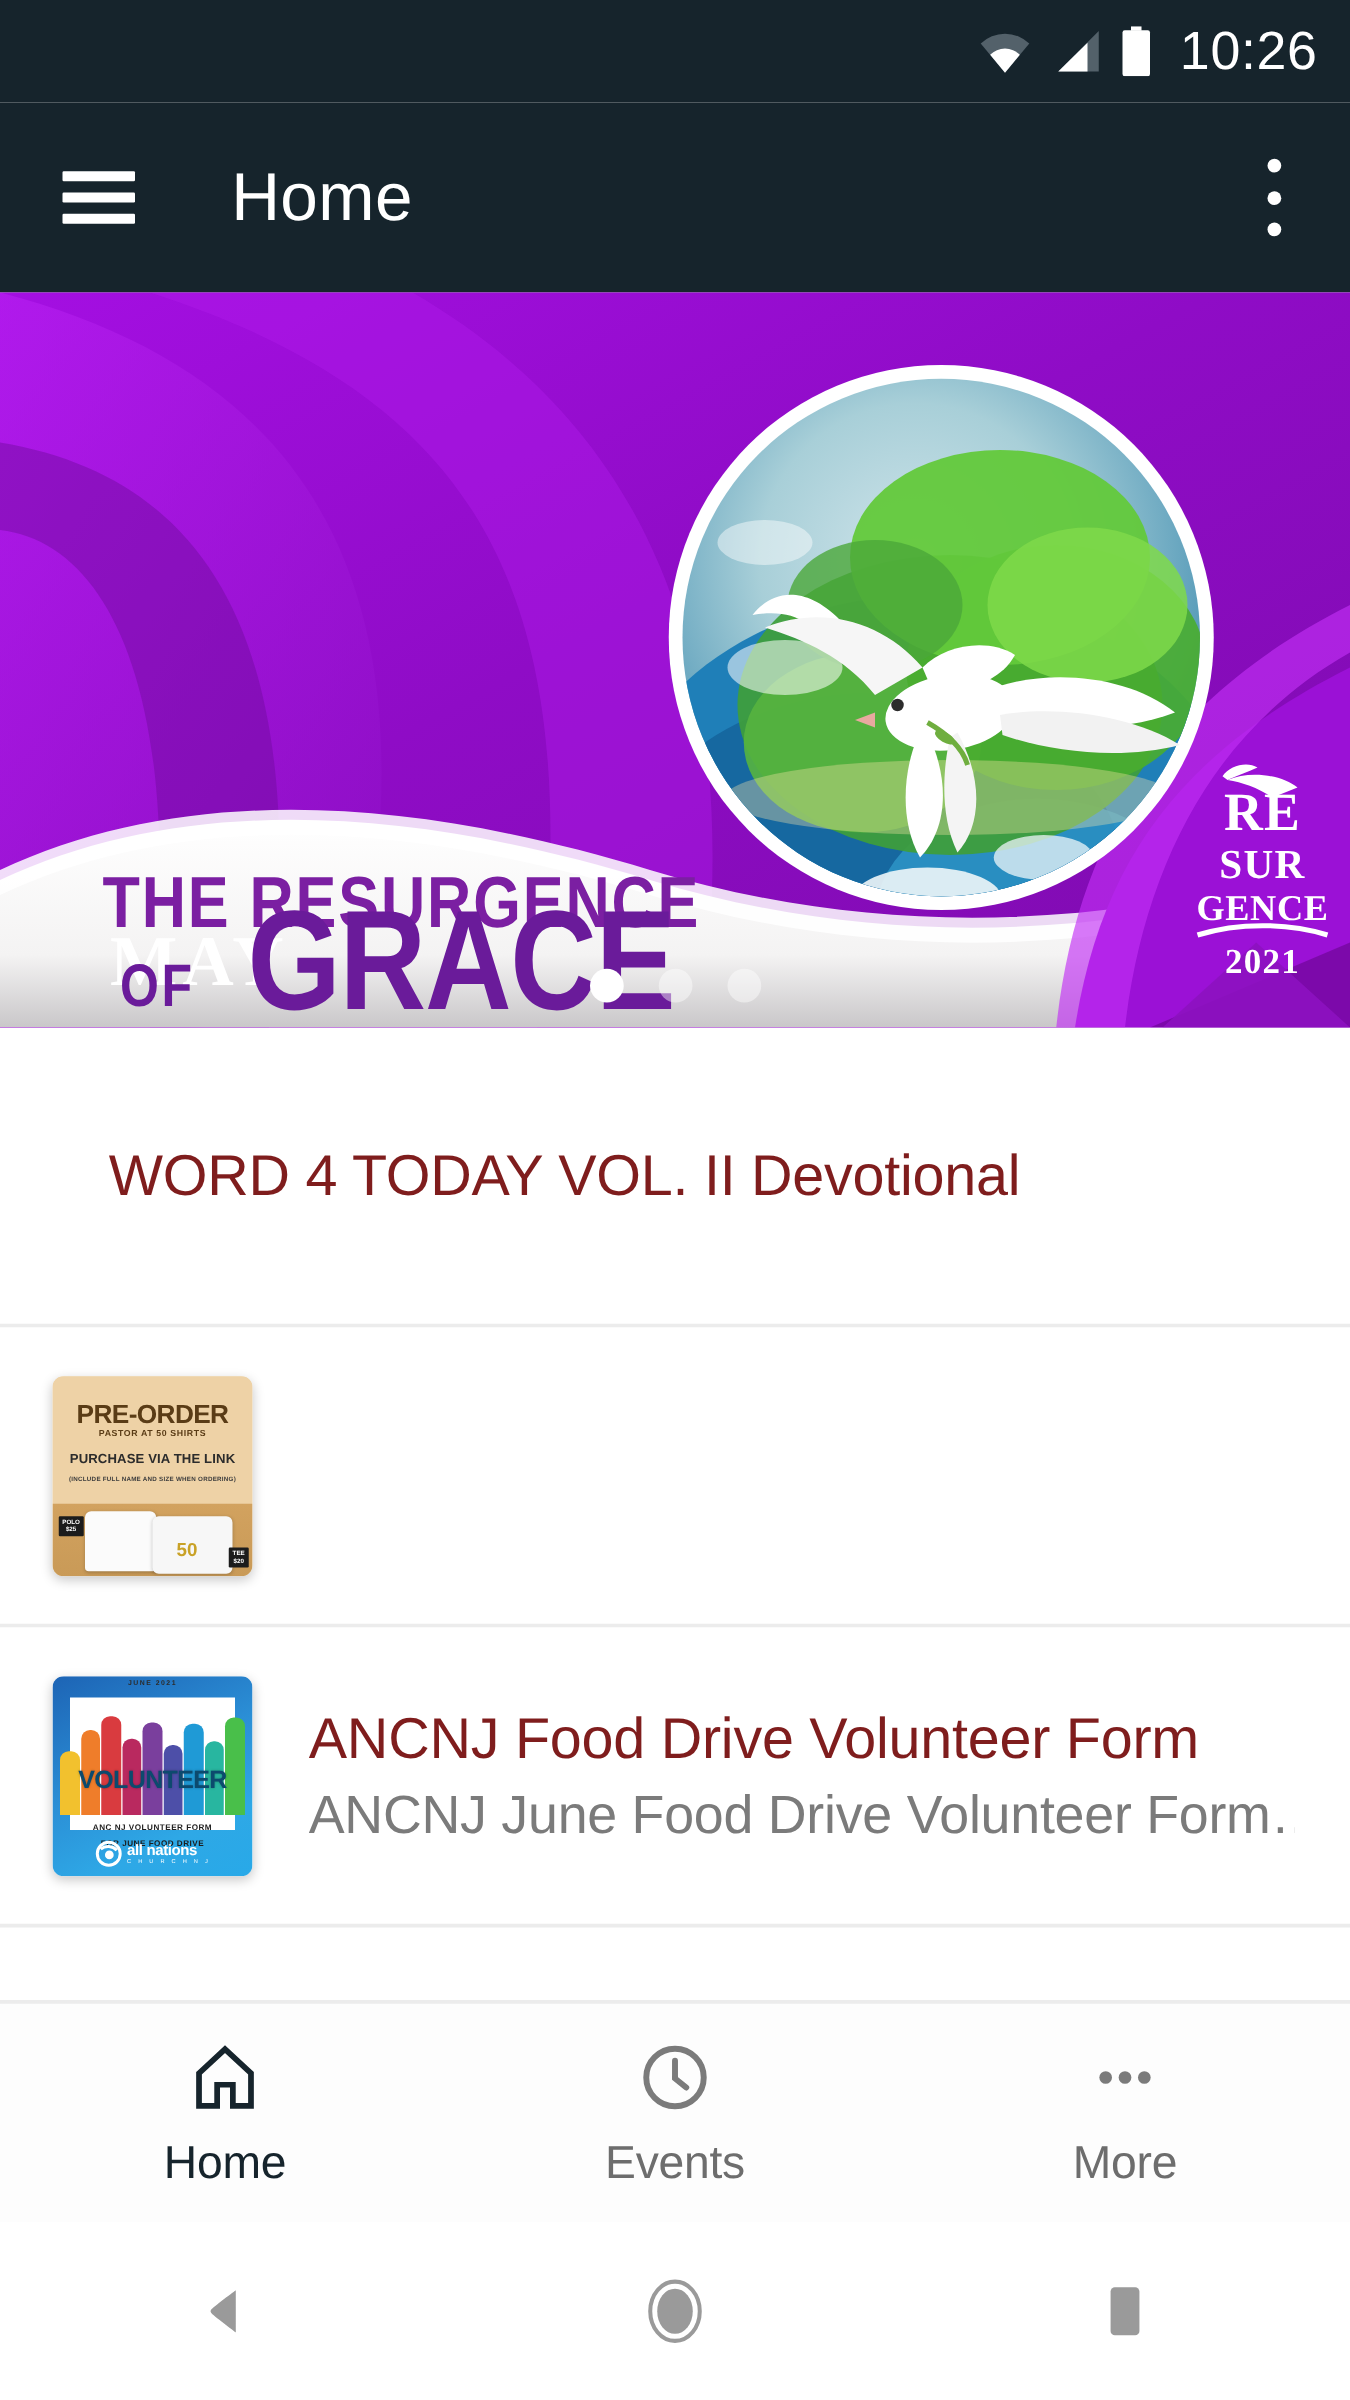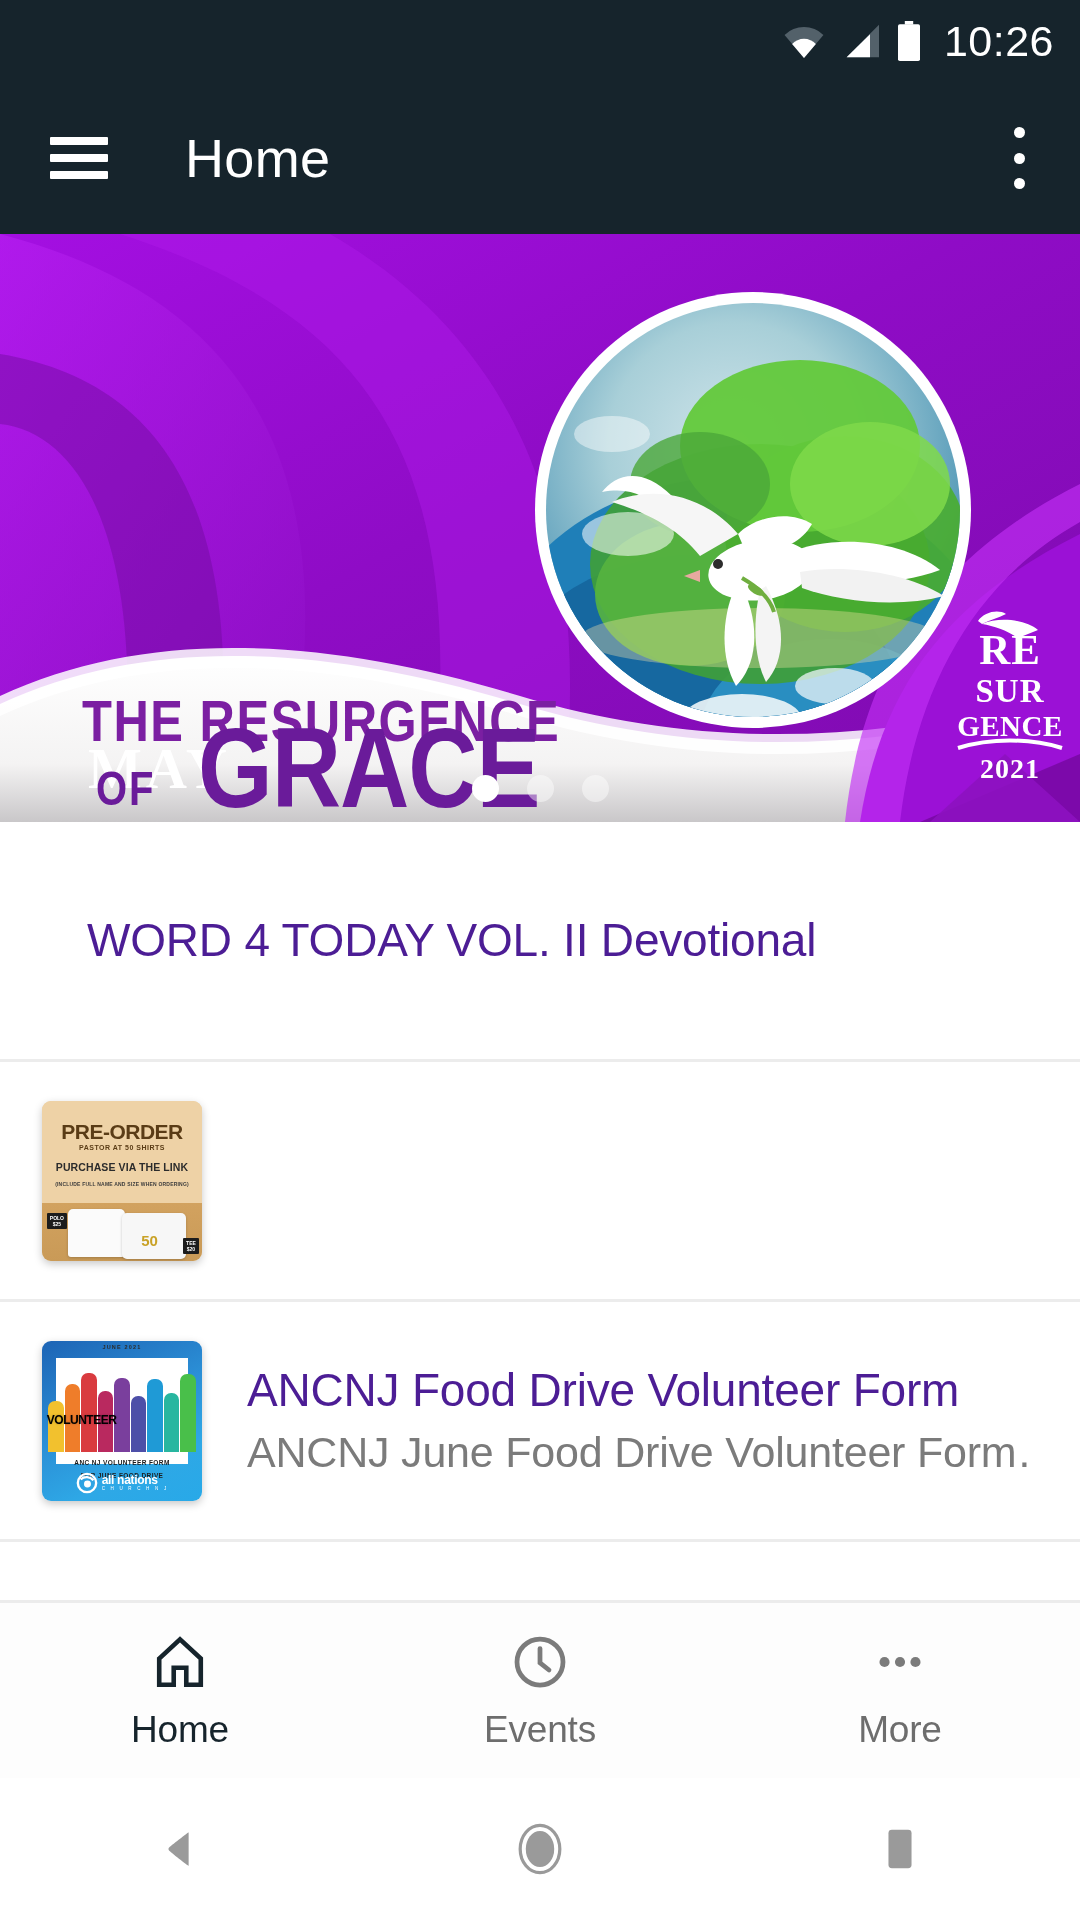--- a/index.html
+++ b/index.html
@@ -62,21 +62,21 @@
     padding:0 44px 0 42px; border-bottom:3px solid #ececec;
     background:#ffffff;
   }
   .thumb {
     width:160px; height:160px; flex:0 0 auto; border-radius:9px;
     overflow:hidden; position:relative;
     box-shadow:0 3px 9px rgba(0,0,0,0.22);
   }
   .item-text { margin-left:45px; min-width:0; flex:1 1 auto; }
   .item-title {
-    font-size:46px; color:#4c1d95; font-weight:400; line-height:1.18;
+    font-size:46px; color:#7f1d1d; font-weight:400; line-height:1.18;
     white-space:nowrap; overflow:hidden; text-overflow:ellipsis;
     letter-spacing:-0.2px;
   }
   .item-sub {
     font-size:43px; color:#7b7b7b; font-weight:400; margin-top:10px;
     white-space:nowrap; overflow:hidden; line-height:1.18;
     letter-spacing:-0.2px;
   }
 
   
@@ -129,22 +129,22 @@
   
   .t3-bg { position:absolute; inset:0;
     background:linear-gradient(155deg,#1d64b5 0%,#2b8fd6 45%,#2ea8e6 75%,#28a9e8 100%); }
   .t3-card { position:absolute; left:9%; top:11%; right:9%; height:66%;
     background:#ffffff; }
   .t3-june { position:absolute; left:0; right:0; top:2%; text-align:center;
     font-size:5.5px; font-weight:700; color:#2b2b2b; letter-spacing:1.2px; }
   .hands { position:absolute; left:4%; right:4%; top:18%; height:52%;
     display:flex; align-items:flex-end; justify-content:center; gap:1px; }
   .hand { width:11%; border-radius:7px 7px 0 0; }
-  .vol-word { position:absolute; left:3%; right:3%; top:45%; text-align:left;
-    font-size:12px; font-weight:700; color:#000000; letter-spacing:-0.5px;
+  .vol-word { position:absolute; left:3%; right:3%; top:45%; text-align:center;
+    font-size:20px; font-weight:700; color:#0c4a6e; letter-spacing:-0.5px;
     text-shadow:0 0 2px rgba(0,0,0,0.30); }
   .t3-l1 { position:absolute; left:0; right:0; top:74%; text-align:center;
     font-size:6.5px; font-weight:700; color:#1c1c1c; letter-spacing:0.4px; }
   .t3-l2 { position:absolute; left:0; right:0; top:82%; text-align:center;
     font-size:6.5px; font-weight:700; color:#1c1c1c; letter-spacing:0.4px; }
   .t3-logo { position:absolute; left:0; right:0; bottom:4%;
     display:flex; align-items:center; justify-content:center; gap:4px; }
   .t3-logo-txt { color:#ffffff; line-height:1; text-align:left; }
   .t3-logo-txt b { display:block; font-size:12px; font-weight:700; letter-spacing:-0.3px; }
   .t3-logo-txt i { display:block; font-size:4.5px; font-style:normal;

